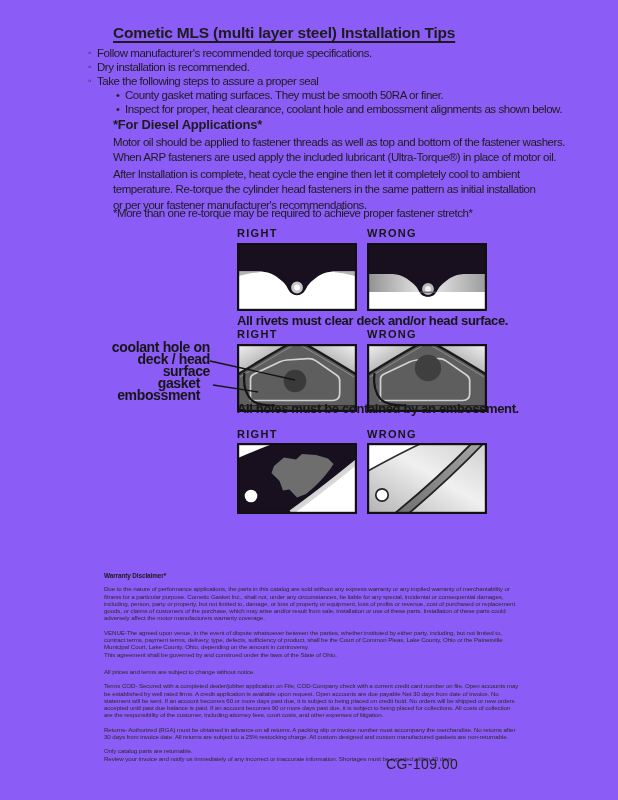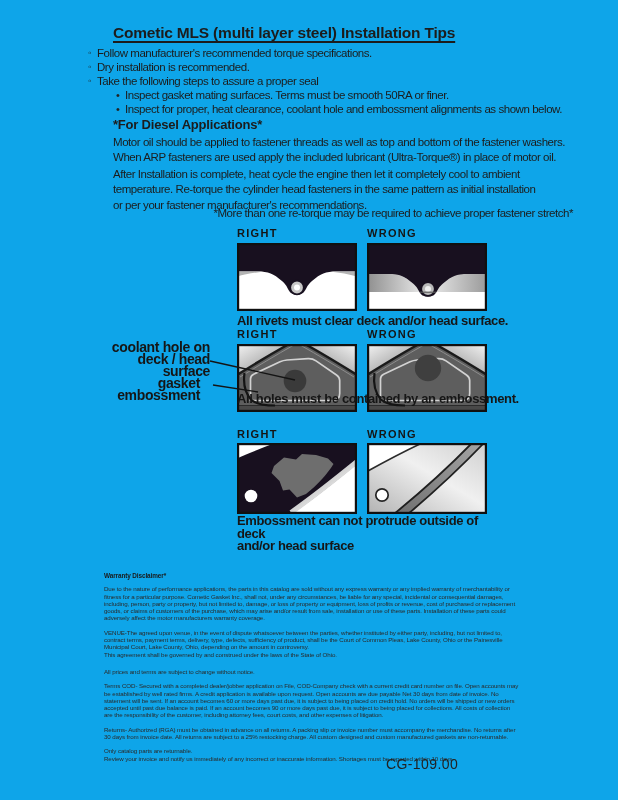--- a/index.html
+++ b/index.html
@@ -4,21 +4,21 @@
 <style>
   html,body{margin:0;padding:0;}
   body{
     width:618px;height:800px;
     background:#ffffff;
     font-family:"Liberation Sans","DejaVu Sans",sans-serif;
     color:#1c1c1c;
     position:relative;
     -webkit-font-smoothing:antialiased;
   }
-  .page{position:relative;width:618px;height:800px;background:#0ea5e9;overflow:hidden;}
+  .page{position:relative;width:618px;height:800px;background:#8b5cf6;overflow:hidden;}
 
   .doc-title{
     position:absolute;left:113px;top:24px;
     font-size:15.5px;font-weight:bold;letter-spacing:-0.2px;
     text-decoration:underline;text-decoration-thickness:1.5px;text-underline-offset:3px;
     white-space:nowrap;
   }
 
   .bullets{position:absolute;left:88px;top:46px;font-size:11.5px;letter-spacing:-0.45px;}
   .b-row{display:flex;line-height:14px;white-space:nowrap;}
@@ -30,21 +30,21 @@
     position:absolute;left:113px;top:117px;
     font-size:13px;font-weight:bold;letter-spacing:-0.2px;white-space:nowrap;
   }
   .body-para{
     position:absolute;left:113px;
     font-size:11.5px;line-height:15.3px;letter-spacing:-0.45px;
     white-space:pre-line;width:460px;
   }
   .p1{top:135px;}
   .p2{top:167px;}
-  .note{top:206px;white-space:nowrap;text-align:right;}
+  .note{top:206px;white-space:nowrap;}
 
   .fig-label{
     position:absolute;width:120px;
     font-size:11px;font-weight:600;letter-spacing:1.3px;white-space:nowrap;color:#151515;
   }
   .fig-box{position:absolute;}
   .fig-caption{
     position:absolute;left:237px;
     font-size:13px;font-weight:600;letter-spacing:-0.35px;line-height:12.5px;
     white-space:pre-line;color:#161616;
@@ -87,21 +87,21 @@
     <div class="b-row">
       <span class="b-marker">◦</span>
       <span>Dry installation is recommended.</span>
     </div>
     <div class="b-row">
       <span class="b-marker">◦</span>
       <span>Take the following steps to assure a proper seal</span>
     </div>
     <div class="b-row sub">
       <span class="b-marker">•</span>
-      <span>Inspect gasket mating surfaces.  Terms must be smooth 50RA or finer.</span>
+      <span>County gasket mating surfaces.  They must be smooth 50RA or finer.</span>
     </div>
     <div class="b-row sub">
       <span class="b-marker">•</span>
       <span>Inspect for proper, heat clearance, coolant hole and embossment alignments as shown below.</span>
     </div>
   </div>
 
   <div class="diesel-heading">*For Diesel Applications*</div>
   <div class="body-para p1">Motor oil should be applied to fastener threads as well as top and bottom of the fastener washers.
 When ARP fasteners are used apply the included lubricant (Ultra-Torque®) in place of motor oil.</div>
@@ -213,21 +213,21 @@
     </svg>
   </div>
 
   <div class="leader-overlay">
     <svg width="104" height="62" viewBox="0 0 104 62">
       <line x1="5" y1="21" x2="90" y2="40" stroke="#141414" stroke-width="1.3"></line>
       <line x1="8" y1="45" x2="53" y2="52" stroke="#141414" stroke-width="1.3"></line>
     </svg>
   </div>
 
-  <div class="fig-caption" style="top:393px;">All holes must be contained by an embossment.</div>
+  <div class="fig-caption" style="top:403px;">All holes must be contained by an embossment.</div>
 
   <div class="fig-label" style="left:237px;top:428px;">RIGHT</div>
   <div class="fig-label" style="left:367px;top:428px;">WRONG</div>
 
   <div class="fig-box" style="left:237px;top:443px;">
     <svg width="120" height="71" viewBox="0 0 120 71">
       <defs>
         <linearGradient id="stripe3" x1="0" y1="0" x2="1" y2="1">
           <stop offset="0" stop-color="#8a8a8a"></stop>
             <stop offset="0.6" stop-color="#e5e5e5"></stop>
@@ -258,22 +258,20 @@
       </defs>
       <rect width="120" height="71" fill="#ffffff"></rect>
       <path d="M55,0 H120 V71 H0 V28.5 C18,18.5 37,8.5 55,0 Z" fill="url(#band3)"></path>
       <path d="M55,0 C37,8.5 18,18.5 0,28.5" stroke="#2c2c2c" stroke-width="1.6" fill="none"></path>
       <path d="M27,71 C52,50.5 83,22.5 105,0 H117 C94,24 63,52.5 41,71 Z" fill="url(#dband3)" stroke="#202020" stroke-width="1.8"></path>
       <circle cx="15" cy="52" r="6.2" fill="#ffffff" stroke="#242424" stroke-width="1.7"></circle>
       <rect x="1.1" y="1.1" width="117.8" height="68.8" fill="none" stroke="#101010" stroke-width="2.2"></rect>
     </svg>
   </div>
 
-  <div class="fig-caption" style="top:515px;width:260px;">Embossment can not protrude outside of deck
-and/or head surface</div>
 
   <div class="legal">
     <h4>Warranty Disclaimer*</h4>
     <p>Due to the nature of performance applications, the parts in this catalog are sold without any express warranty or any implied warranty of merchantability or
 fitness for a particular purpose.  Cometic Gasket Inc., shall not, under any circumstances, be liable for any special, incidental or consequential damages,
 including, person, party or property, but not limited to, damage, or loss of property or equipment, loss of profits or revenue, cost of purchased or replacement
 goods, or claims of customers of the purchase, which may arise and/or result from sale, installation or use of these parts.  Installation of these parts could
 adversely affect the motor manufacturers warranty coverage.</p>
     <p class="gap">VENUE-The agreed upon venue, in the event of dispute whatsoever between the parties, whether instituted by either party, including, but not limited to,
 contract terms, payment terms, delivery, type, defects, sufficiency of product, shall be the Court of Common Pleas, Lake County, Ohio or the Painesville

